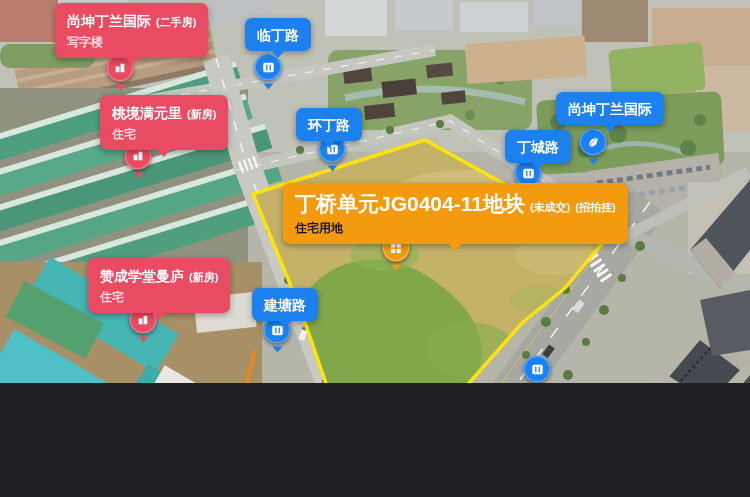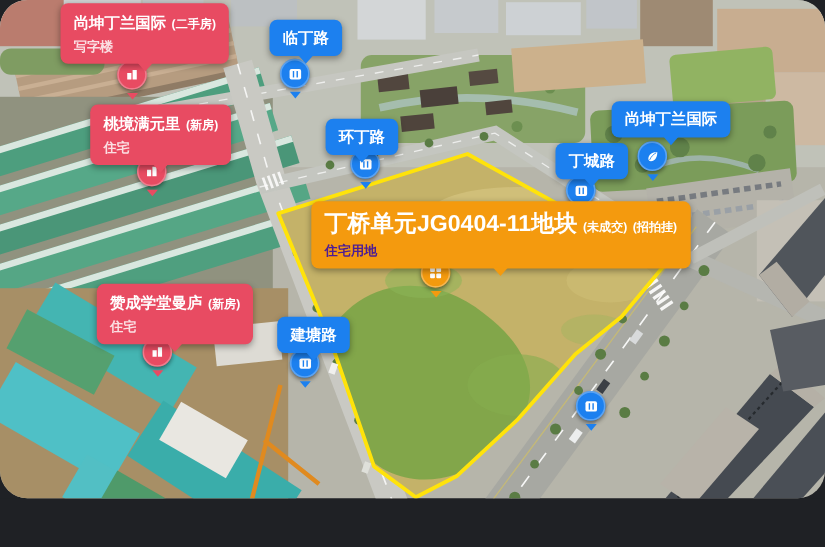--- a/index.html
+++ b/index.html
@@ -1,41 +1,40 @@
 <!DOCTYPE html>
 <html><head>
 <meta charset="utf-8">
 <style>
   html,body{margin:0;padding:0;background:#1f2125;}
   .stage{
-    position:relative;width:750px;height:453px;overflow:hidden;
+    position:relative;width:750px;height:383px;overflow:hidden;
     font-family:"Liberation Sans","DejaVu Sans",sans-serif;
     user-select:none;
-    border-radius:25px;
   }
   .bg-svg{position:absolute;left:0;top:0;}
   
   .red{--bg:#e84b62;}
   .blue{--bg:#1c80ef;}
   .orange{--bg:#f49a0e;}
   .bubble{
     position:absolute;z-index:5;background:var(--bg);color:#fff;
     border-radius:7px;padding:8px 12px;line-height:1.2;white-space:nowrap;
     box-shadow:0 2px 6px rgba(0,0,0,.35);cursor:pointer;
   }
   .bubble::after{
     content:"";position:absolute;left:50%;bottom:-7px;transform:translateX(-50%);
     width:0;height:0;border:7px solid transparent;border-bottom:none;
     border-top:8px solid var(--bg);
   }
   .bubble .title{font-weight:bold;font-size:14px;}
   .bubble.orange .title{font-size:21px;}
   .bubble .tag{font-size:11px;font-weight:bold;margin-left:5px;}
   .bubble .sub{font-size:12px;font-weight:bold;color:rgba(255,255,255,.82);margin-top:5px;}
-  .bubble.orange .sub{color:#4c1d95;}
+  .bubble.orange .sub{color:#0f172a;}
   .bubble.roadlbl{padding:7px 12px;}
   .bubble.roadlbl .title{font-size:14px;}
   
   .pin{
     position:absolute;z-index:4;width:27px;height:27px;border-radius:50%;
     background:var(--bg);transform:translate(-50%,-50%);
     display:flex;align-items:center;justify-content:center;cursor:pointer;
     box-shadow:0 2px 4px rgba(0,0,0,.45), inset 0 0 0 1.5px rgba(255,255,255,.28);
   }
   .pin::after{
@@ -239,21 +238,21 @@
   <div class="bubble red" style="left:55px;top:3px">
     <div><span class="title">尚坤丁兰国际</span><span class="tag">(二手房)</span></div>
     <div class="sub">写字楼</div>
   </div>
   <div class="pin red" style="left:120px;top:68px">
     <svg width="13" height="13" viewBox="0 0 24 24">
       <path fill="#fff" d="M4 20V9h7v11H4zm9 0V4h7v16h-7z"></path>
     </svg>
   </div>
 
-  <div class="bubble red" style="left:82px;top:95px">
+  <div class="bubble red" style="left:100px;top:95px">
     <div><span class="title">桃境满元里</span><span class="tag">(新房)</span></div>
     <div class="sub">住宅</div>
   </div>
   <div class="pin red" style="left:138px;top:156px">
     <svg width="13" height="13" viewBox="0 0 24 24">
       <path fill="#fff" d="M4 20V9h7v11H4zm9 0V4h7v16h-7z"></path>
     </svg>
   </div>
 
   <div class="bubble red" style="left:88px;top:258px">

